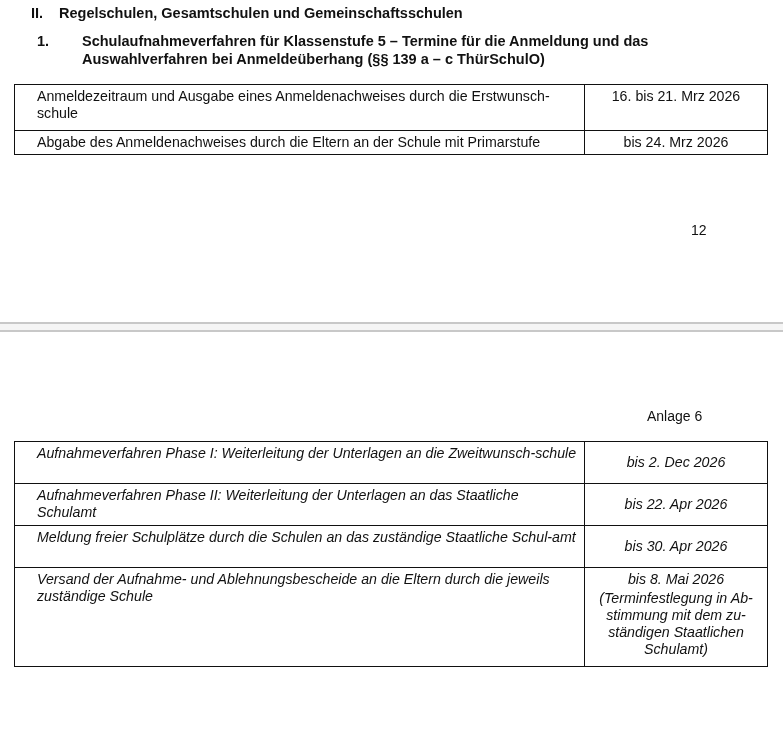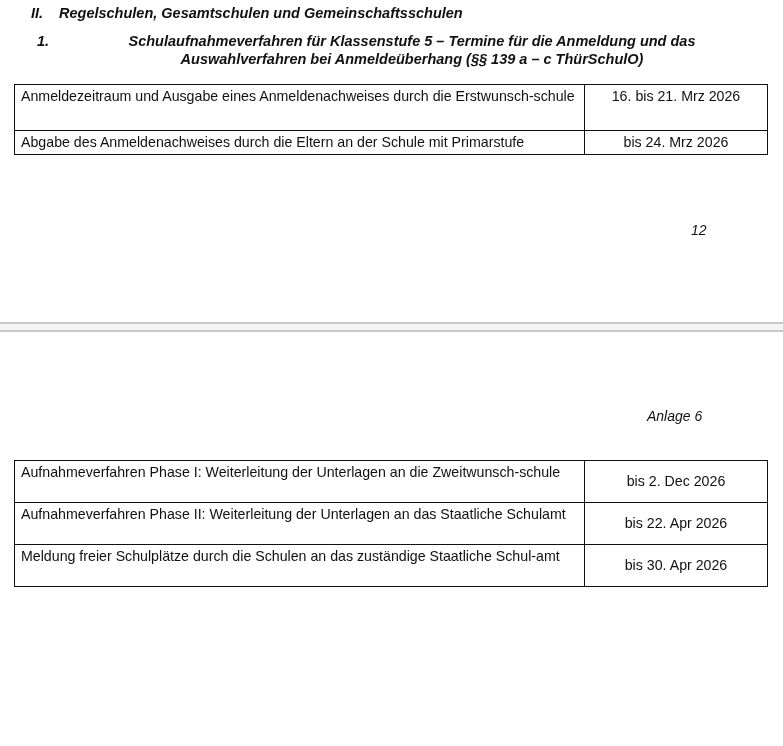--- a/index.html
+++ b/index.html
@@ -1,35 +1,35 @@
 <!DOCTYPE html>
 <html><head>
 <meta charset="utf-8">
 <style>
   html, body { margin:0; padding:0; }
   body {
     width:783px; height:746px; background:#ffffff; position:relative; overflow:hidden;
     font-family:"Liberation Sans", sans-serif; color:#111;
   }
-  .abs { position:absolute;font-style:italic; }
+  .abs { position:absolute; }
   .h1 { left:19px; top:5px; font-size:14.5px; font-weight:bold; }
   .h1 .num { position:absolute; left:12px; }
   .h1 .txt { position:absolute; left:40px; white-space:nowrap; }
   .h2 { left:37px; top:32px; font-size:14.5px; font-weight:bold; line-height:18px; width:700px; }
   .h2 .num { position:absolute; left:0; top:0; }
-  .h2 .txt { position:absolute; left:45px; top:0; width:660px;text-align:center; }
+  .h2 .txt { position:absolute; left:45px; top:0; width:660px; }
   table.tt {
     position:absolute; left:14px; width:754px; border-collapse:collapse;
     font-size:14.2px; line-height:17px; table-layout:fixed;
   }
-  table.tt td { border:1px solid #111; vertical-align:top; padding:3px 6px 2px 6px; }
+  table.tt td { border:1px solid #111; vertical-align:top; padding:3px 6px 2px 22px; }
   table.tt td.date { text-align:center; vertical-align:middle; width:170px; padding:3px 9px; }
   table.tt td.date.top { vertical-align:top; }
   #t1 { top:84px; }
-  #t2 { top:460px; }
+  #t2 { top:441px;font-style:italic; }
   .pnum { left:691px; top:222px; font-size:14px; }
   .anlage { left:647px; top:386px; font-size:14px;margin-top:22px; }
   .pagegap { left:0; top:322px; width:783px; height:6px; background:#f5f5f5;
              border-top:2px solid #c8c8c8; border-bottom:2px solid #c8c8c8; }
   .note { display:block; margin-top:2px; }
 </style>
 </head>
 <body>
 
 <div class="abs h1">
@@ -76,14 +76,21 @@
     <td class="date">bis 2. Dec 2026</td>
   </tr>
   <tr style="height:42px">
     <td>Aufnahmeverfahren Phase II: Weiterleitung der Unterlagen an das Staatliche Schulamt</td>
     <td class="date">bis 22. Apr 2026</td>
   </tr>
   <tr style="height:42px">
     <td>Meldung freier Schulplätze durch die Schulen an das zuständige Staatliche Schul-amt</td>
     <td class="date">bis 30. Apr 2026</td>
   </tr>
+  <tr style="height:99px">
+    <td>Versand der Aufnahme- und Ablehnungsbescheide an die Eltern durch die jeweils zuständige Schule</td>
+    <td class="date top">
+      <span>bis 8. Mai 2026</span>
+      <span class="note">(Terminfestlegung in Ab-stimmung mit dem zu-ständigen Staatlichen Schulamt)</span>
+    </td>
+  </tr>
 </tbody>
   </table>
 
 </body></html>

